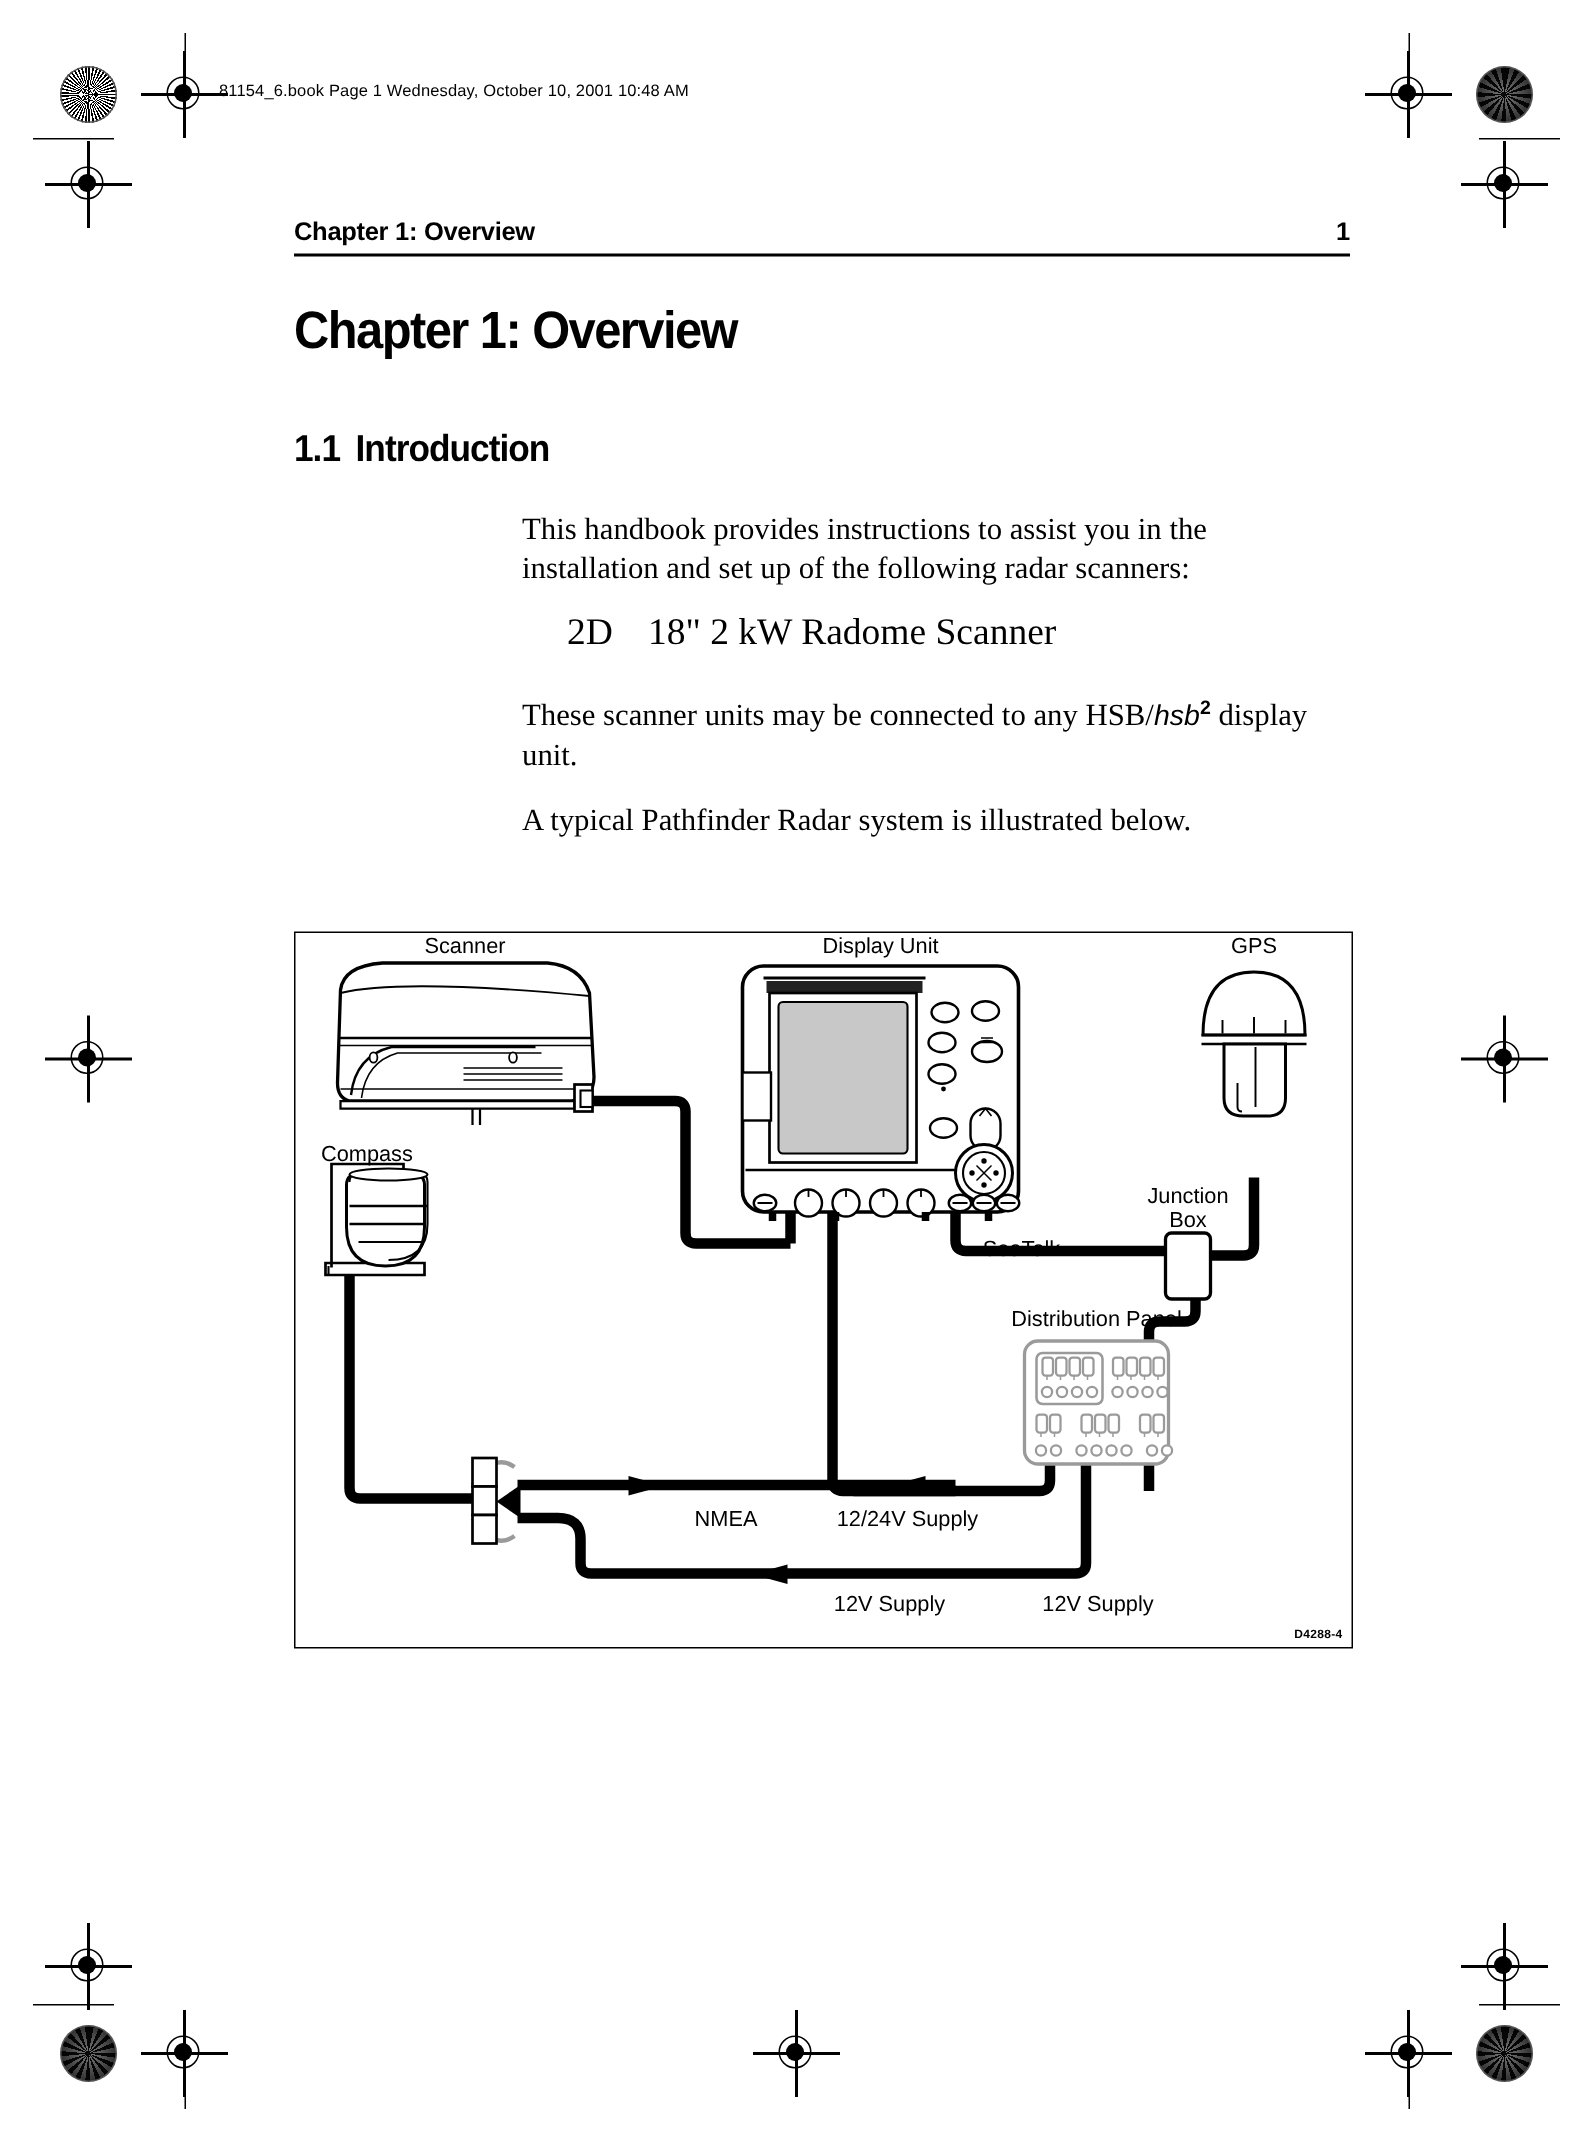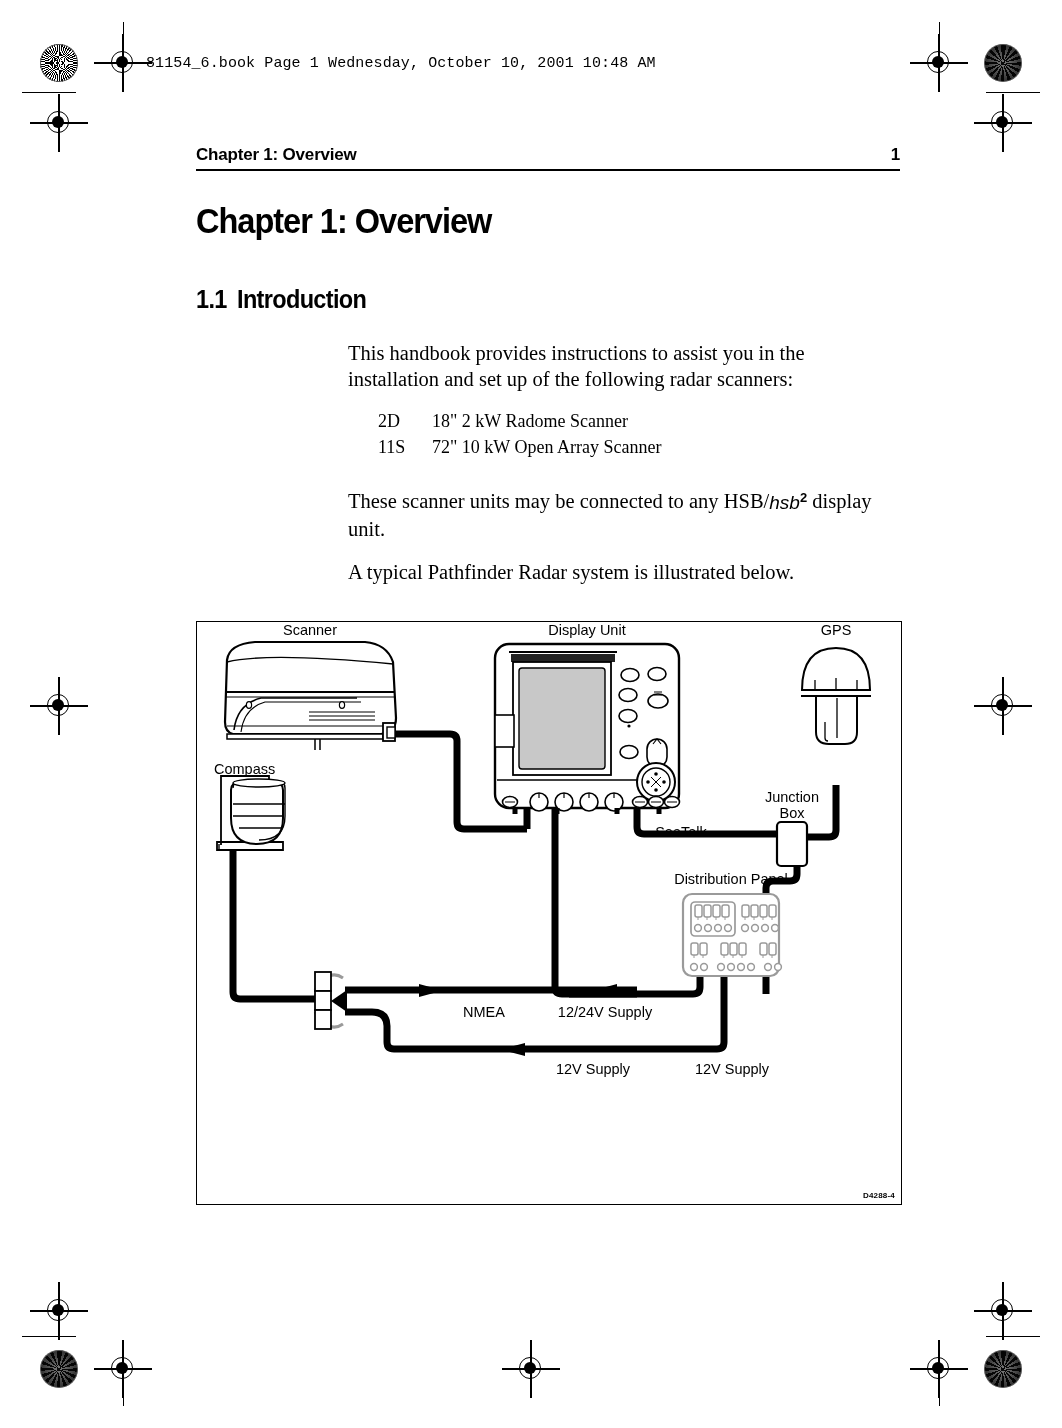--- a/index.html
+++ b/index.html
@@ -24,22 +24,22 @@
   .rosette.b{background:
         repeating-conic-gradient(#111 0 11deg,#e9e9e9 11deg 22deg),
         radial-gradient(circle,#888 0,#333 70%);
       background-blend-mode:multiply;}
 
   .trim{position:absolute;background:#000;}
   .trim.h{height:1.3px;}
   .trim.v{width:1.3px;}
 
   
-  .filestamp{position:absolute;left:146px;top:55px;font-size:15px;
-      font-family:Liberation Mono, monospace;white-space:nowrap;letter-spacing:.1px;text-align:center;}
+  .filestamp{position:absolute;left:146px;top:55px;font-size:11px;
+      font-family:Liberation Sans, sans-serif;white-space:nowrap;letter-spacing:.1px;text-align:center;}
 
   
   .content{position:absolute;left:196px;top:145px;width:704px;}
 
   .runhead{display:flex;justify-content:space-between;align-items:baseline;
       font-family:"Liberation Sans",sans-serif;font-weight:700;font-size:17px;
       letter-spacing:-.2px;padding-bottom:4px;}
   .runhead .pg{font-size:17px;}
   .rule{height:2.3px;background:#000;margin-bottom:30px;}
 
@@ -50,29 +50,29 @@
   h2.section{font-family:"Liberation Sans",sans-serif;font-weight:700;
       font-size:25px;letter-spacing:-.7px;margin:0 0 26px 0;
       transform:scaleX(.94);transform-origin:left center;}
   h2.section .num{margin-right:11px;}
 
   .body-col{margin-left:152px;width:552px;}
   .para{font-size:20.5px;line-height:26px;margin:0 0 17px 0;}
   .para.tight{}
 
   .models{margin:0 0 24px 30px;}
-  .model-row{display:flex;font-size:18px;line-height:25.5px;}
+  .model-row{display:flex;font-size:25px;line-height:25.5px;}
   .model-row .code{width:54px;flex:none;}
   .model-row .desc{white-space:nowrap;}
 
   .hsb{font-family:"Liberation Sans",sans-serif;font-style:italic;font-size:19px;}
   .hsb sup{font-weight:700;font-size:13px;font-style:normal;}
 
   
-  .figure{position:absolute;left:196px;top:621px;width:706px;height:584px;
+  .figure{position:absolute;left:196px;top:621px;width:706px;height:478px;
       border:1.6px solid #000;box-sizing:border-box;background:#fff;}
   .figure svg{display:block;}
   .fig-id{position:absolute;right:6px;bottom:4px;
       font-family:"Liberation Sans",sans-serif;font-size:8px;font-weight:700;
       letter-spacing:.2px;}
 
   .dlabel{font-family:"Liberation Sans",sans-serif;font-size:14.5px;
       fill:#000;text-anchor:middle;}
   .dlabel.start{text-anchor:start;}
 </style>
@@ -179,24 +179,20 @@
     </h2>
 
     <div class="body-col">
 
       <p class="para tight">This handbook provides instructions to assist you in the installation and set up of the following radar scanners:</p>
 
       <div class="models">
         <div class="model-row">
           <span class="code">2D</span>
           <span class="desc">18" 2 kW Radome Scanner</span>
-        </div>
-        <div class="model-row">
-          <span class="code">11S</span>
-          <span class="desc">72" 10 kW Open Array Scanner</span>
         </div>
       </div>
 
       <p class="para"><span>These scanner units may be connected to any HSB/</span><span class="hsb"><span>hsb</span><sup>2</sup></span><span> display unit.</span></p>
 
       <p class="para">A typical Pathfinder Radar system is illustrated below.</p>
     </div>
   </div>
 
   <div class="figure">

